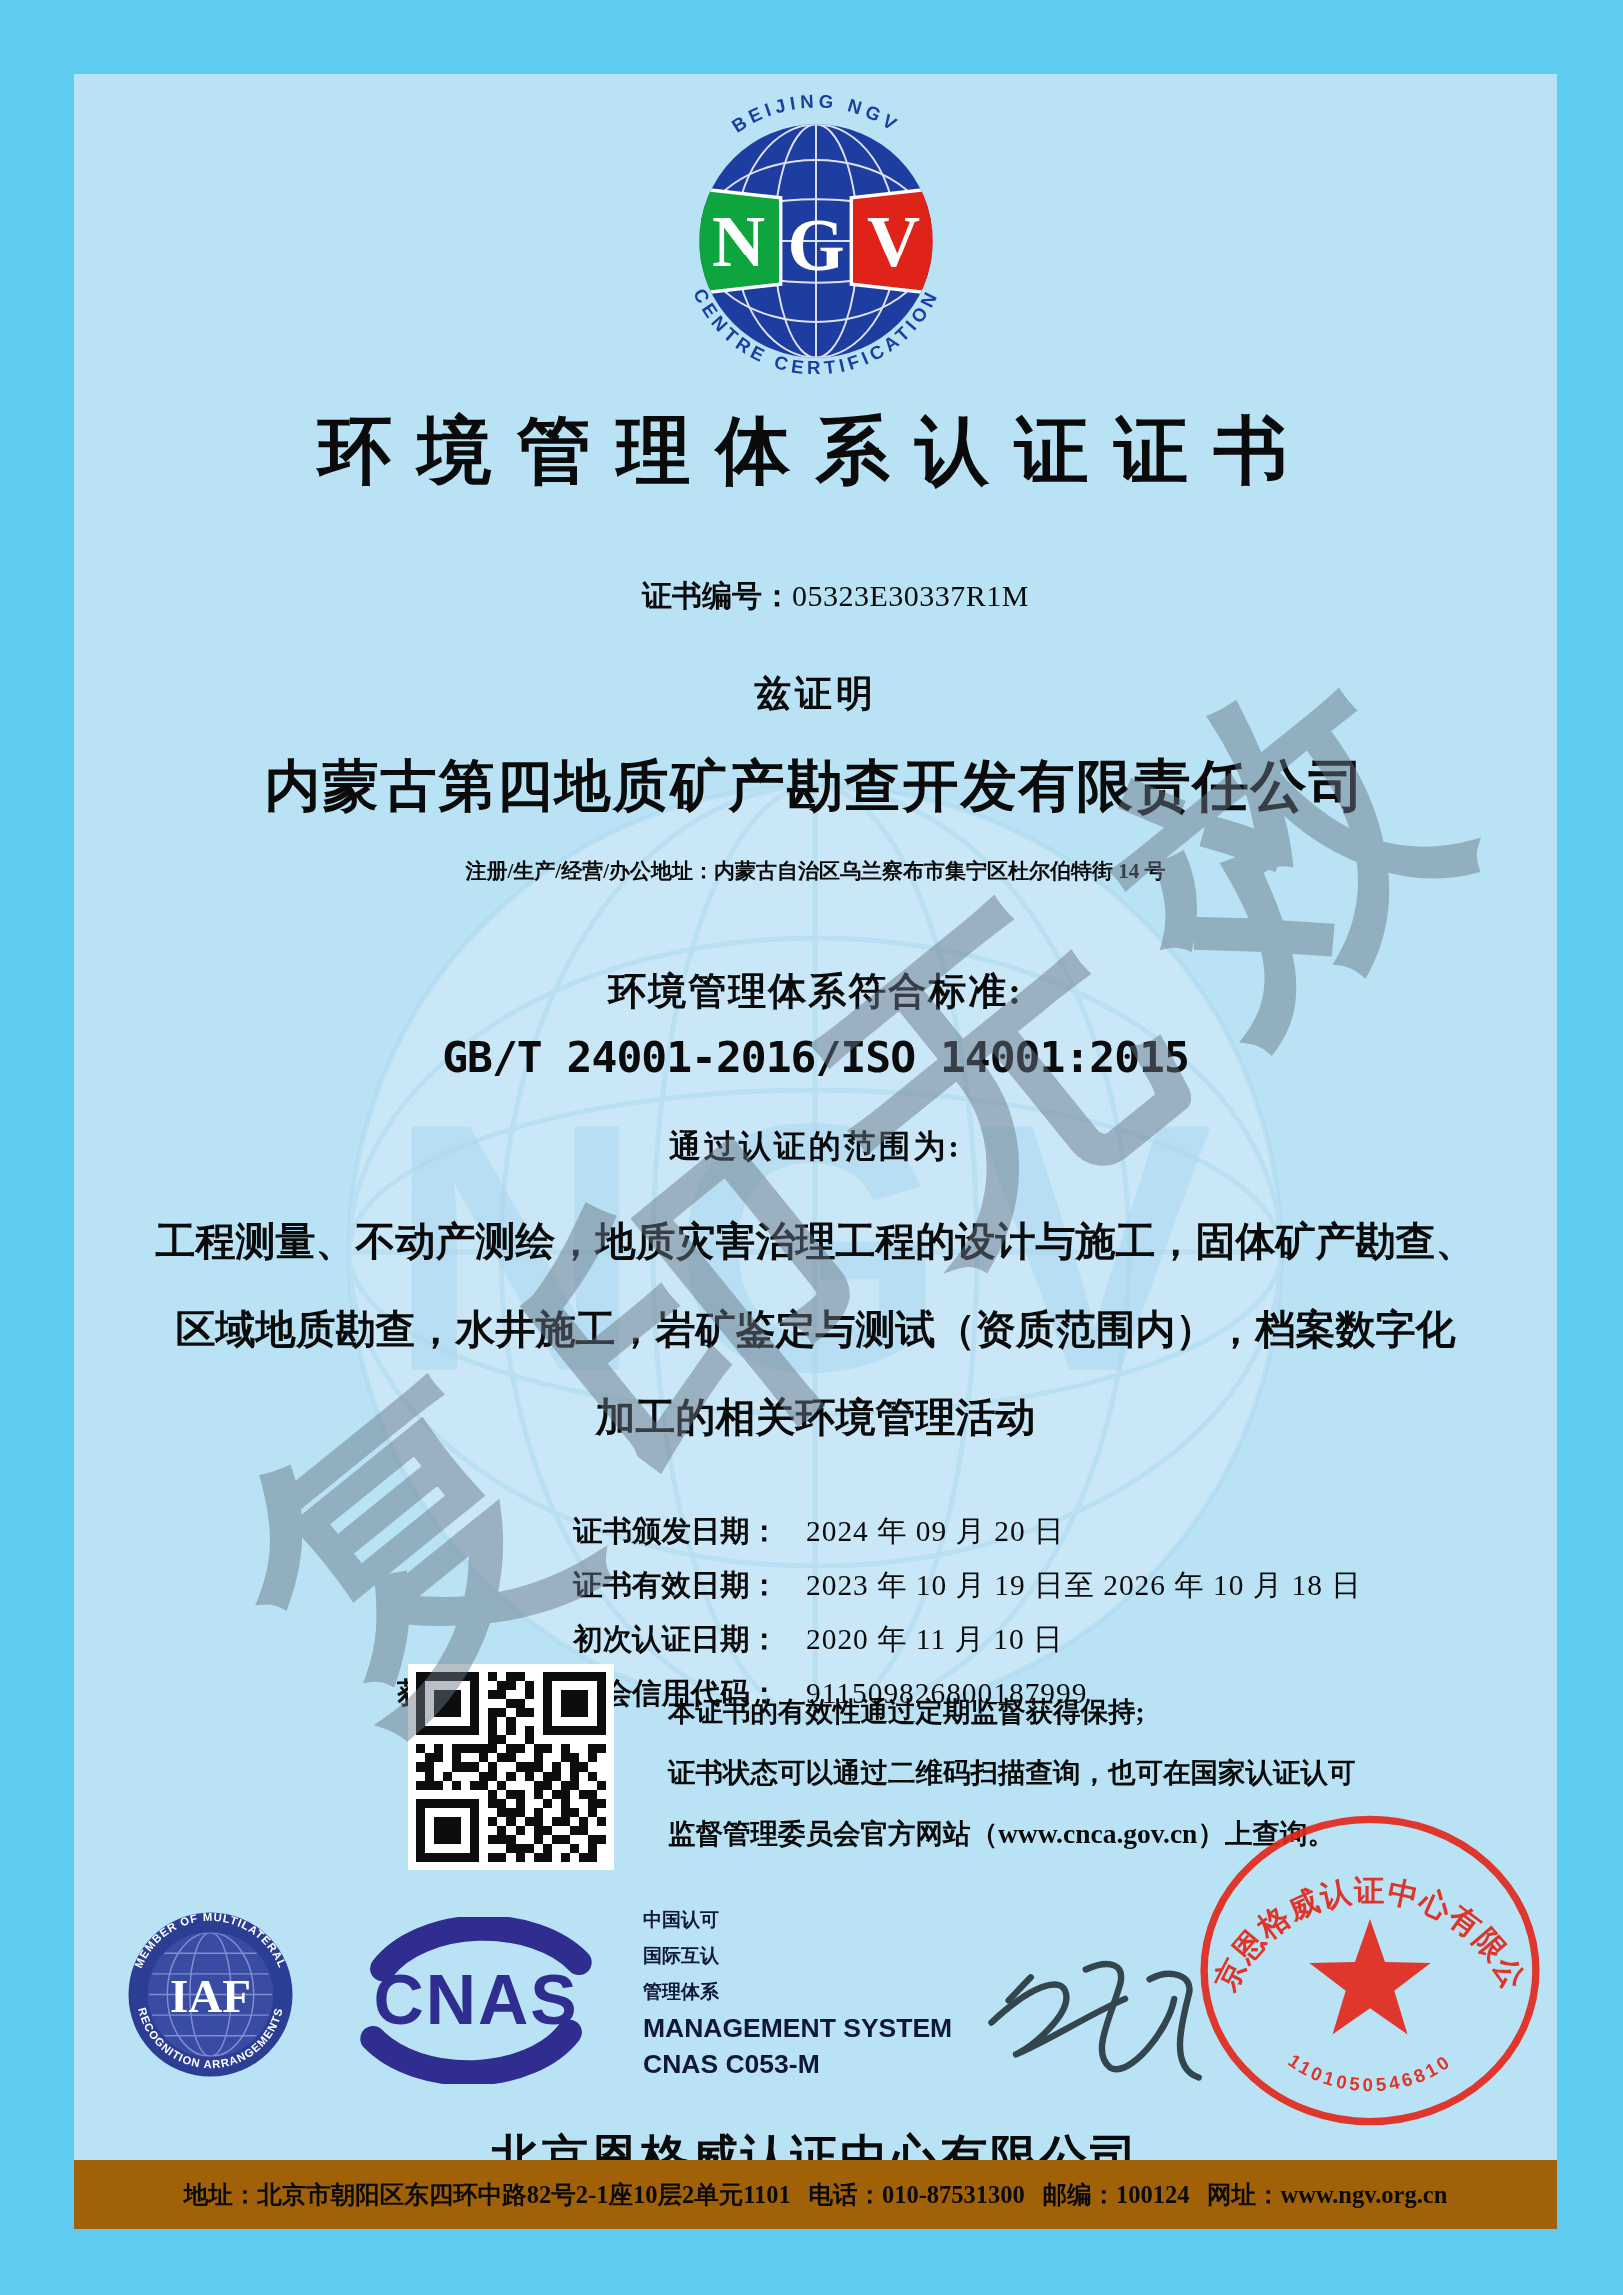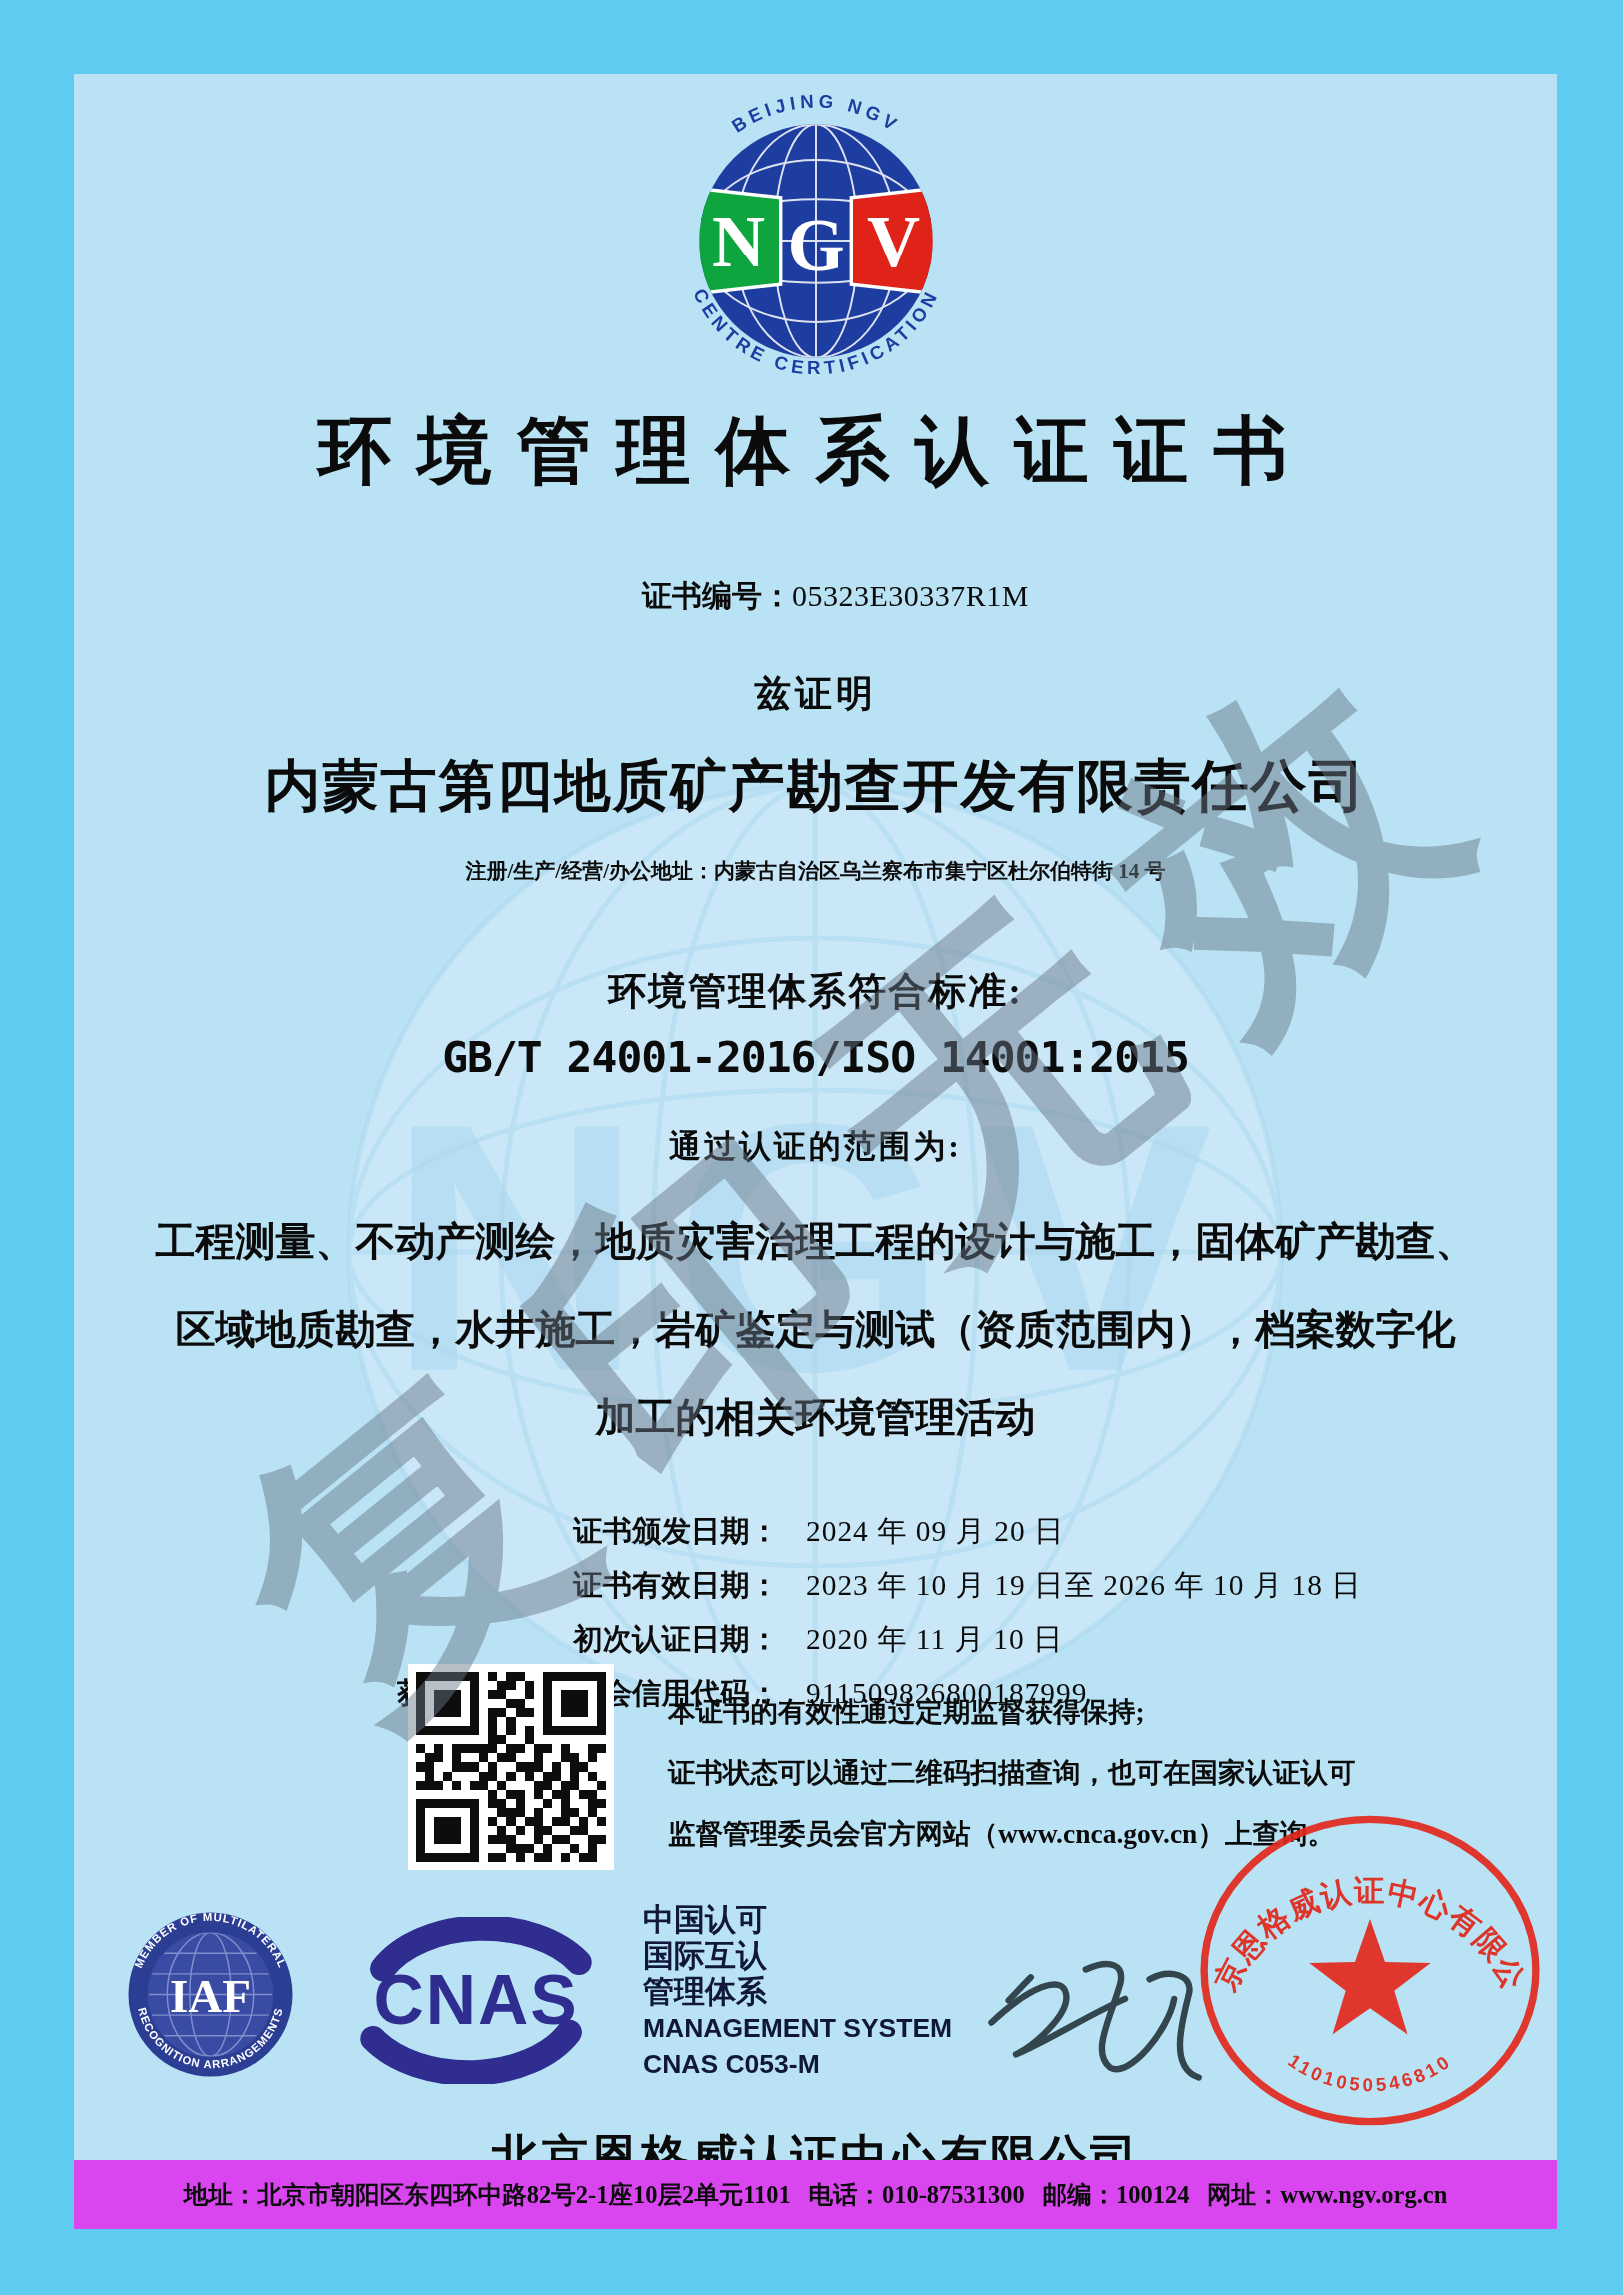--- a/index.html
+++ b/index.html
@@ -30,26 +30,26 @@
   .drow{display:flex;align-items:baseline;height:54px;}
   .dlabel{width:665px;text-align:right;font-weight:900;}
   .dvalue{margin-left:27px;font-weight:400;letter-spacing:1px;}
   #qr-code{left:334px;top:1590px;width:206px;height:206px;background:#fff;}
   .qr-grid{position:absolute;inset:7.9px;display:grid;grid-template-columns:repeat(21,1fr);grid-template-rows:repeat(21,1fr);}
   .qm{background:transparent;} .qm.on{background:#0d0d0d;}
   #qr-note{left:594px;top:1607px;width:736px;font-size:27.5px;font-weight:900;line-height:61px;text-align:left;}
   #iaf-logo{left:54px;top:1838px;}
   #cnas-logo{left:250px;top:1843px;}
   #cnas-info{left:569px;top:1828px;line-height:36px;font-family:"Liberation Sans","DejaVu Sans",sans-serif;color:#10173a;}
-  #cnas-info .zh{font-size:31px;font-weight:900;}
+  #cnas-info .zh{font-size:19px;font-weight:900;}
   #cnas-info .en{font-size:26.5px;font-weight:900;}
   #signature{left:888px;top:1865px;}
   #seal{left:1124px;top:1737px;}
   #issuer{top:2052px;font-size:47px;font-weight:900;letter-spacing:2.9px;}
-  #footer-strip{left:0;top:2086px;width:100%;height:69px;background:#d946ef;}
+  #footer-strip{left:0;top:2086px;width:100%;height:69px;background:#a16207;}
   #footer-line{width:100%;height:69px;line-height:69px;text-align:center;font-size:24.5px;font-weight:700;white-space:nowrap;}
   #footer-line span{margin:0 8.8px;}
 </style>
 </head>
 <body>
 
 <div id="page">
   <div id="panel">
 
     <svg id="bg-globe" class="abs" width="952" height="952" viewBox="-970 -970 1940 1940">

